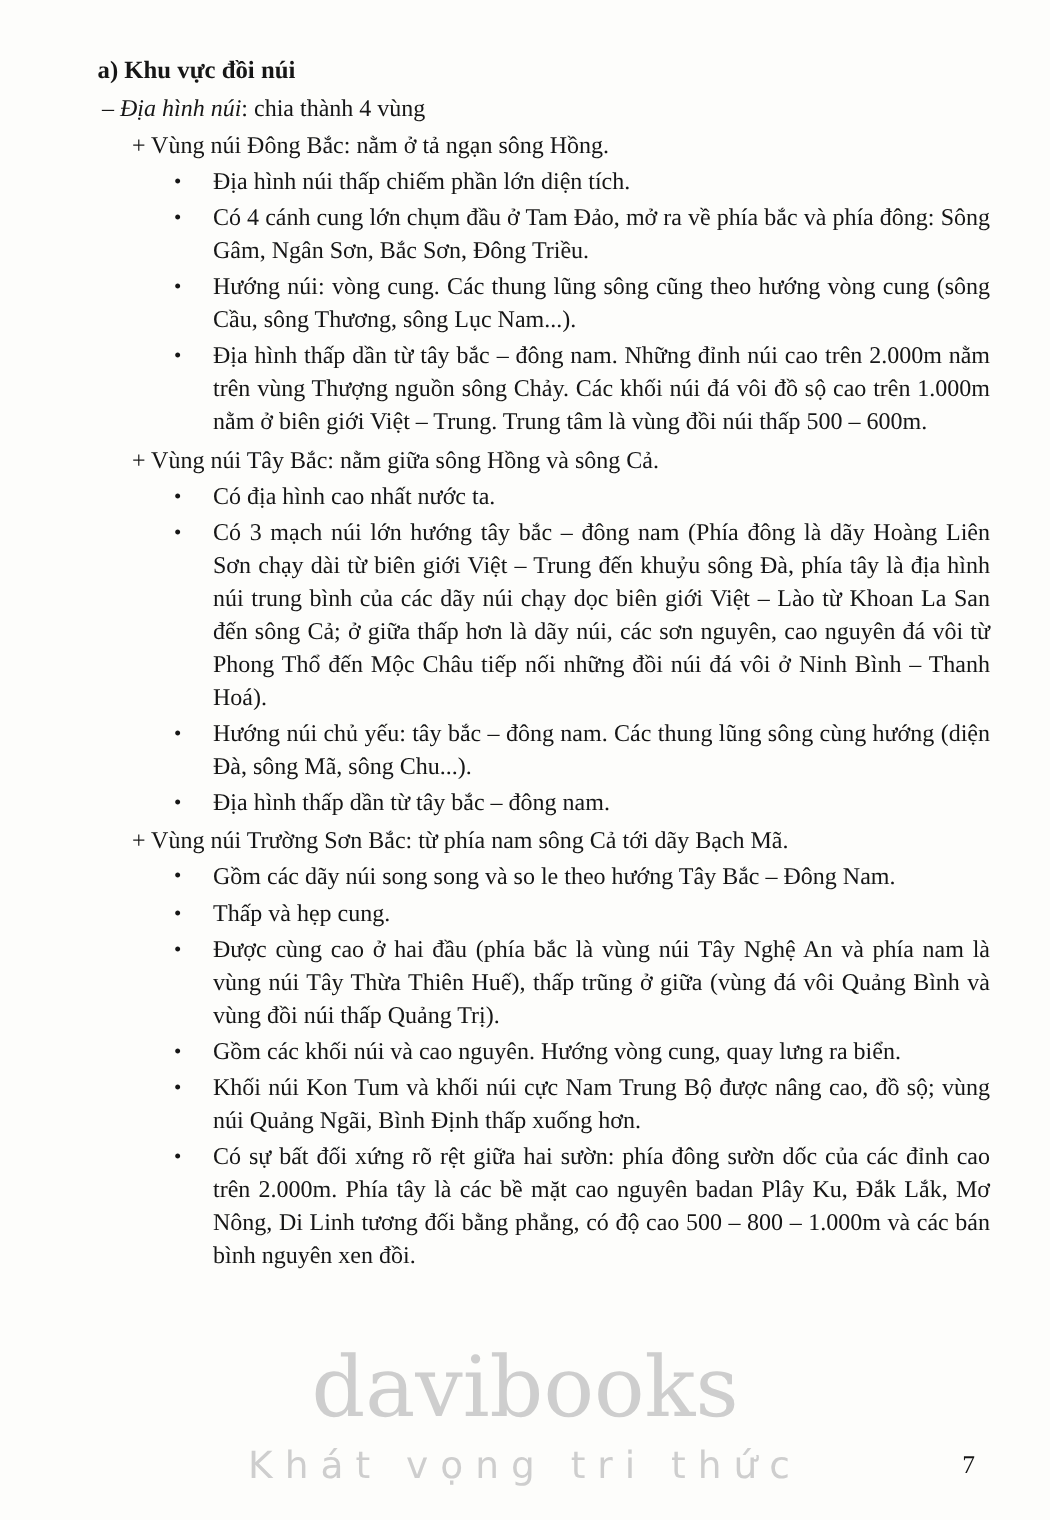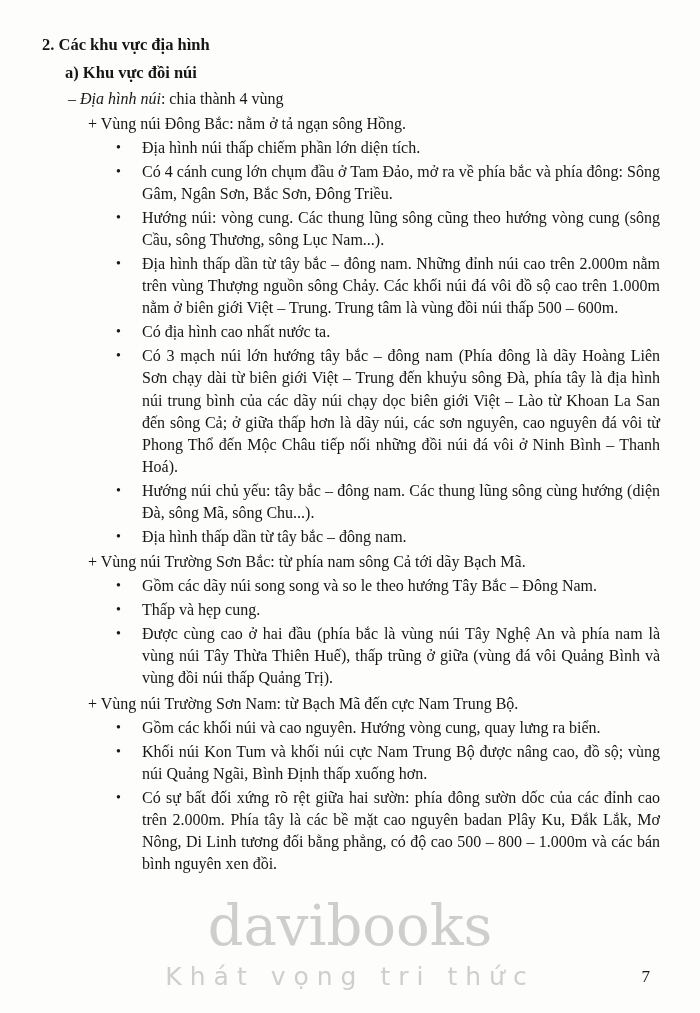--- a/index.html
+++ b/index.html
@@ -56,21 +56,20 @@
     font-size: 17px;
   }
 </style>
 </head>
 <body>
 
 <div class="page">
 
   <div class="content">
 
-    <h1 class="heading">2. Các khu vực địa hình</h1>
 
     <h2 class="subheading">a) Khu vực đồi núi</h2>
 
     <p class="intro"><span class="it">– Địa hình núi</span><span>: chia thành 4 vùng</span></p>
 
     <p class="section-title">+ Vùng núi Đông Bắc: nằm ở tả ngạn sông Hồng.</p>
     <div class="bullet">
       <span class="marker">•</span>
       <span class="text">Địa hình núi thấp chiếm phần lớn diện tích.</span>
     </div>
@@ -80,20 +79,21 @@
     </div>
     <div class="bullet">
       <span class="marker">•</span>
       <span class="text">Hướng núi: vòng cung. Các thung lũng sông cũng theo hướng vòng cung (sông Cầu, sông Thương, sông Lục Nam...).</span>
     </div>
     <div class="bullet">
       <span class="marker">•</span>
       <span class="text">Địa hình thấp dần từ tây bắc – đông nam. Những đỉnh núi cao trên 2.000m nằm trên vùng Thượng nguồn sông Chảy. Các khối núi đá vôi đồ sộ cao trên 1.000m nằm ở biên giới Việt – Trung. Trung tâm là vùng đồi núi thấp 500 – 600m.</span>
     </div>
 
+    <p class="section-title">+ Vùng núi Tây Bắc: nằm giữa sông Hồng và sông Cả.</p>
     <div class="bullet">
       <span class="marker">•</span>
       <span class="text">Có địa hình cao nhất nước ta.</span>
     </div>
     <div class="bullet">
       <span class="marker">•</span>
       <span class="text">Có 3 mạch núi lớn hướng tây bắc – đông nam (Phía đông là dãy Hoàng Liên Sơn chạy dài từ biên giới Việt – Trung đến khuỷu sông Đà, phía tây là địa hình núi trung bình của các dãy núi chạy dọc biên giới Việt – Lào từ Khoan La San đến sông Cả; ở giữa thấp hơn là dãy núi, các sơn nguyên, cao nguyên đá vôi từ Phong Thổ đến Mộc Châu tiếp nối những đồi núi đá vôi ở Ninh Bình – Thanh Hoá).</span>
     </div>
     <div class="bullet">
       <span class="marker">•</span>
@@ -111,21 +111,20 @@
     </div>
     <div class="bullet">
       <span class="marker">•</span>
       <span class="text">Thấp và hẹp cung.</span>
     </div>
     <div class="bullet">
       <span class="marker">•</span>
       <span class="text">Được cùng cao ở hai đầu (phía bắc là vùng núi Tây Nghệ An và phía nam là vùng núi Tây Thừa Thiên Huế), thấp trũng ở giữa (vùng đá vôi Quảng Bình và vùng đồi núi thấp Quảng Trị).</span>
     </div>
 
-    <p class="section-title">+ Vùng núi Trường Sơn Nam: từ Bạch Mã đến cực Nam Trung Bộ.</p>
     <div class="bullet">
       <span class="marker">•</span>
       <span class="text">Gồm các khối núi và cao nguyên. Hướng vòng cung, quay lưng ra biển.</span>
     </div>
     <div class="bullet">
       <span class="marker">•</span>
       <span class="text">Khối núi Kon Tum và khối núi cực Nam Trung Bộ được nâng cao, đồ sộ; vùng núi Quảng Ngãi, Bình Định thấp xuống hơn.</span>
     </div>
     <div class="bullet">
       <span class="marker">•</span>

